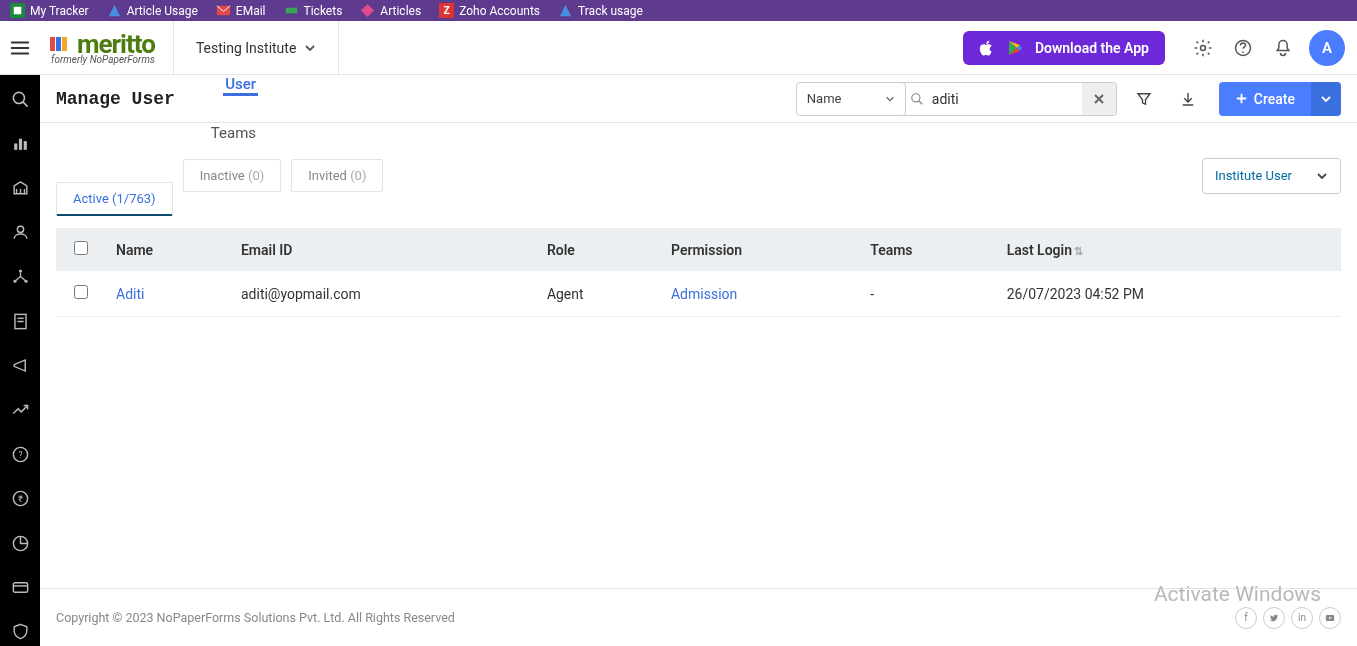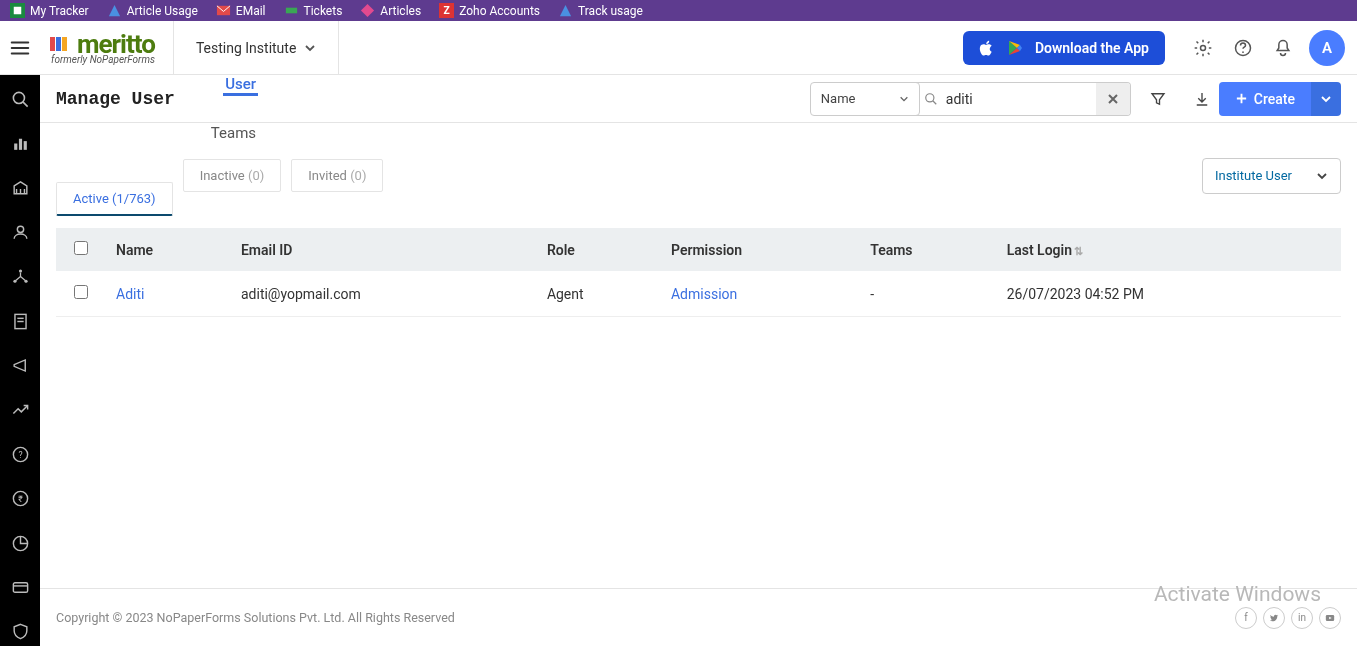--- a/index.html
+++ b/index.html
@@ -14,21 +14,21 @@
     .app-header { height: 54px; background: #fff; border-bottom: 1px solid #e4e4e4; display: flex; align-items: center; }
     .hamburger { width: 40px; display: flex; align-items: center; justify-content: center; cursor: pointer; }
     .hamburger svg { width: 22px; height: 22px; }
     .logo-wrap { display: flex; align-items: center; padding: 0 18px 0 8px; border-right: 1px solid #e4e4e4; height: 100%; }
     .logo { font-size: 26px; font-weight: 700; color: #4d7c0f; display: flex; align-items: center; letter-spacing: -1px; }
     .logo-mark { display: inline-flex; margin-right: 3px; }
     .logo-text { line-height: 1; }
     .logo-sub { font-size: 10px; color: #555; font-style: italic; display: block; text-align: right; margin-top: -3px; }
     .institute-select { padding: 0 22px; display: flex; align-items: center; gap: 8px; font-size: 14px; color: #333; cursor: pointer; height: 100%; border-right: 1px solid #e4e4e4; }
     .header-spacer { flex: 1; }
-    .download-btn { background: #1d4ed8; color: #fff; display: flex; align-items: center; gap: 12px; padding: 9px 16px; border-radius: 6px; font-size: 14px; font-weight: 600; cursor: pointer; margin-right: 18px; }
+    .download-btn { background: #6d28d9; color: #fff; display: flex; align-items: center; gap: 12px; padding: 9px 16px; border-radius: 6px; font-size: 14px; font-weight: 600; cursor: pointer; margin-right: 18px; }
     .header-icon-btn { width: 40px; height: 40px; display: flex; align-items: center; justify-content: center; cursor: pointer; color: #555; }
     .avatar { width: 36px; height: 36px; border-radius: 50%; background: #4a7dff; color: #fff; display: flex; align-items: center; justify-content: center; font-weight: 600; font-size: 15px; margin: 0 12px 0 6px; cursor: pointer; }
 
     
     .app-body { display: flex; height: calc(100% - 75px); }
     .side-nav { width: 40px; background: #000; display: flex; flex-direction: column; align-items: center; padding-top: 10px; gap: 16px; }
     .side-nav-item { width: 40px; height: 32px; display: flex; align-items: center; justify-content: center; color: #bbb; cursor: pointer; }
     .side-nav-item svg { width: 19px; height: 19px; }
 
     .main-area { flex: 1; display: flex; flex-direction: column; background: #fff; overflow: hidden; }
@@ -39,21 +39,21 @@
     .top-tabs { display: flex; gap: 28px; height: 100%; align-items: flex-end; flex-direction: column; }
     .top-tab { font-size: 15px; color: #555; cursor: pointer; height: 100%; display: flex; align-items: center; border-bottom: 3px solid transparent; padding: 0 2px; }
     .top-tab.active { color: #3a6fe0; border-bottom-color: #3a6fe0; font-weight: 500; }
     .toolbar-spacer { flex: 1; }
     .search-field-select { border: 1px solid #ccc; border-radius: 4px; height: 34px; padding: 0 10px; font-size: 13px; color: #444; background: #fff; cursor: pointer; display: flex; align-items: center; gap: 10px; width: 110px; justify-content: space-between; }
     .search-wrap { display: flex; align-items: center; border: 1px solid #ccc; border-left: none; border-radius: 0 4px 4px 0; height: 34px; margin-left: -4px; }
     .search-icon-g { padding: 0 8px; color: #888; }
     .search-input { border: none; outline: none; font-size: 14px; width: 150px; color: #333; }
     .search-clear { width: 34px; height: 32px; background: #eee; display: flex; align-items: center; justify-content: center; color: #666; cursor: pointer; border-radius: 0 3px 3px 0; }
     .filter-btn, .download-icon-btn { width: 34px; height: 34px; display: flex; align-items: center; justify-content: center; color: #444; cursor: pointer; margin-left: 10px; }
-    .create-btn { background: #4a7dff; color: #fff; border-radius: 4px 0 0 4px; height: 34px; padding: 0 16px; display: flex; align-items: center; gap: 6px; font-size: 14px; font-weight: 500; cursor: pointer; }
+    .create-btn { background: #4a7dff; color: #fff; border-radius: 4px 0 0 4px; height: 34px; padding: 0 16px; display: flex; align-items: center; gap: 6px; font-size: 14px; font-weight: 500; cursor: pointer; margin-left: 14px; }
     .create-drop { background: #3a6fe0; color: #fff; width: 30px; height: 34px; display: flex; align-items: center; justify-content: center; border-radius: 0 4px 4px 0; cursor: pointer; }
 
     
     .filter-row { display: flex; align-items: center; padding: 12px 16px; gap: 10px; }
     .filter-tab { background: #fff; border: 1px solid #e4e4e4; padding: 8px 16px; font-size: 13px; color: #888; border-radius: 2px; cursor: pointer; }
     .filter-tab.active { color: #3a6fe0; border-bottom: 2px solid #0c4a6e; margin-top: 47px; }
     .filter-tab .count { color: #aaa; }
     .filter-tab.active .count { color: #3a6fe0; }
     .filter-row-spacer { flex: 1; }
     .user-type-select { border: 1px solid #ccc; border-radius: 4px; height: 36px; padding: 0 12px; display: flex; align-items: center; gap: 24px; font-size: 13px; color: #0369a1; cursor: pointer; }

